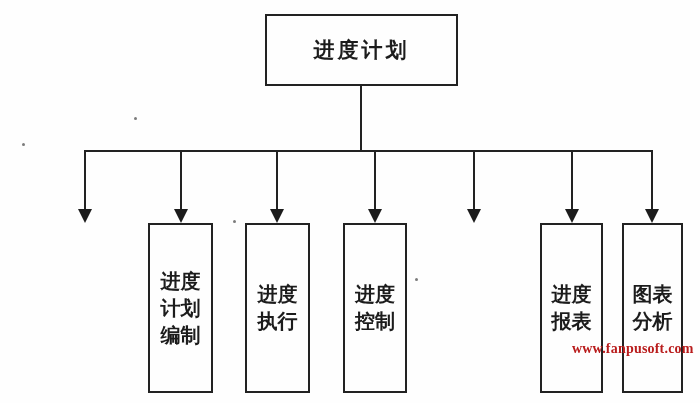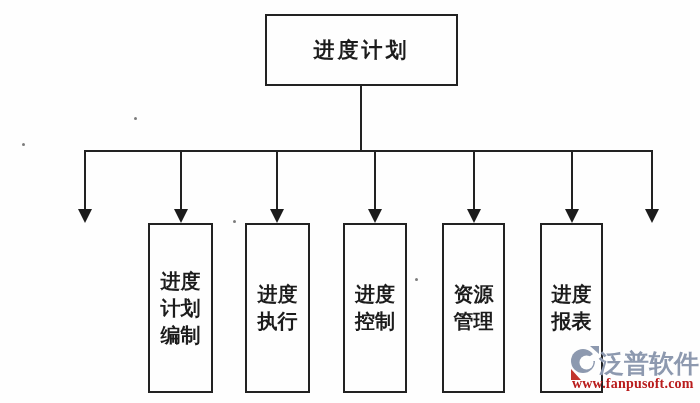--- a/index.html
+++ b/index.html
@@ -92,41 +92,31 @@
 编制</span>
   </div>
   <div class="box branch-box" style="left:245px;width:65px">
     <span class="branch-label">进度
 执行</span>
   </div>
   <div class="box branch-box" style="left:343px;width:64px">
     <span class="branch-label">进度
 控制</span>
   </div>
-  <div class="box branch-box" style="left:442px;width:63px">
-    <span class="branch-label">资源
-管理</span>
-  </div>
   <div class="box branch-box" style="left:540px;width:63px">
     <span class="branch-label">进度
 报表</span>
+  </div>
+  <div class="box branch-box" style="left:622px;width:61px">
+    <span class="branch-label">图表
+分析</span>
   </div>
 
   <div class="speck" style="left:22px;top:143px"></div>
   <div class="speck" style="left:134px;top:117px"></div>
   <div class="speck" style="left:233px;top:220px"></div>
   <div class="speck" style="left:415px;top:278px"></div>
 
   <div class="watermark">
-    <div class="wm-row">
-      <svg class="wm-logo" viewBox="0 0 29 35" aria-hidden="true">
-        <circle cx="13" cy="16" r="12" fill="#8d99af"></circle>
-        <circle cx="16.5" cy="17.5" r="7" fill="#fefefe"></circle>
-        <path d="M25 16 L13 16 L26 7 Z" fill="#fefefe"></path>
-        <path d="M20 1 L29 1 L29 9 Z" fill="#8d99af"></path>
-        <path d="M1 24 L11 35 L1 35 Z" fill="#c2342c"></path>
-      </svg>
-      <span class="wm-brand">泛普软件</span>
-    </div>
     <div class="wm-url">www.fanpusoft.com</div>
   </div>
 
 </div>
 
 </body></html>

